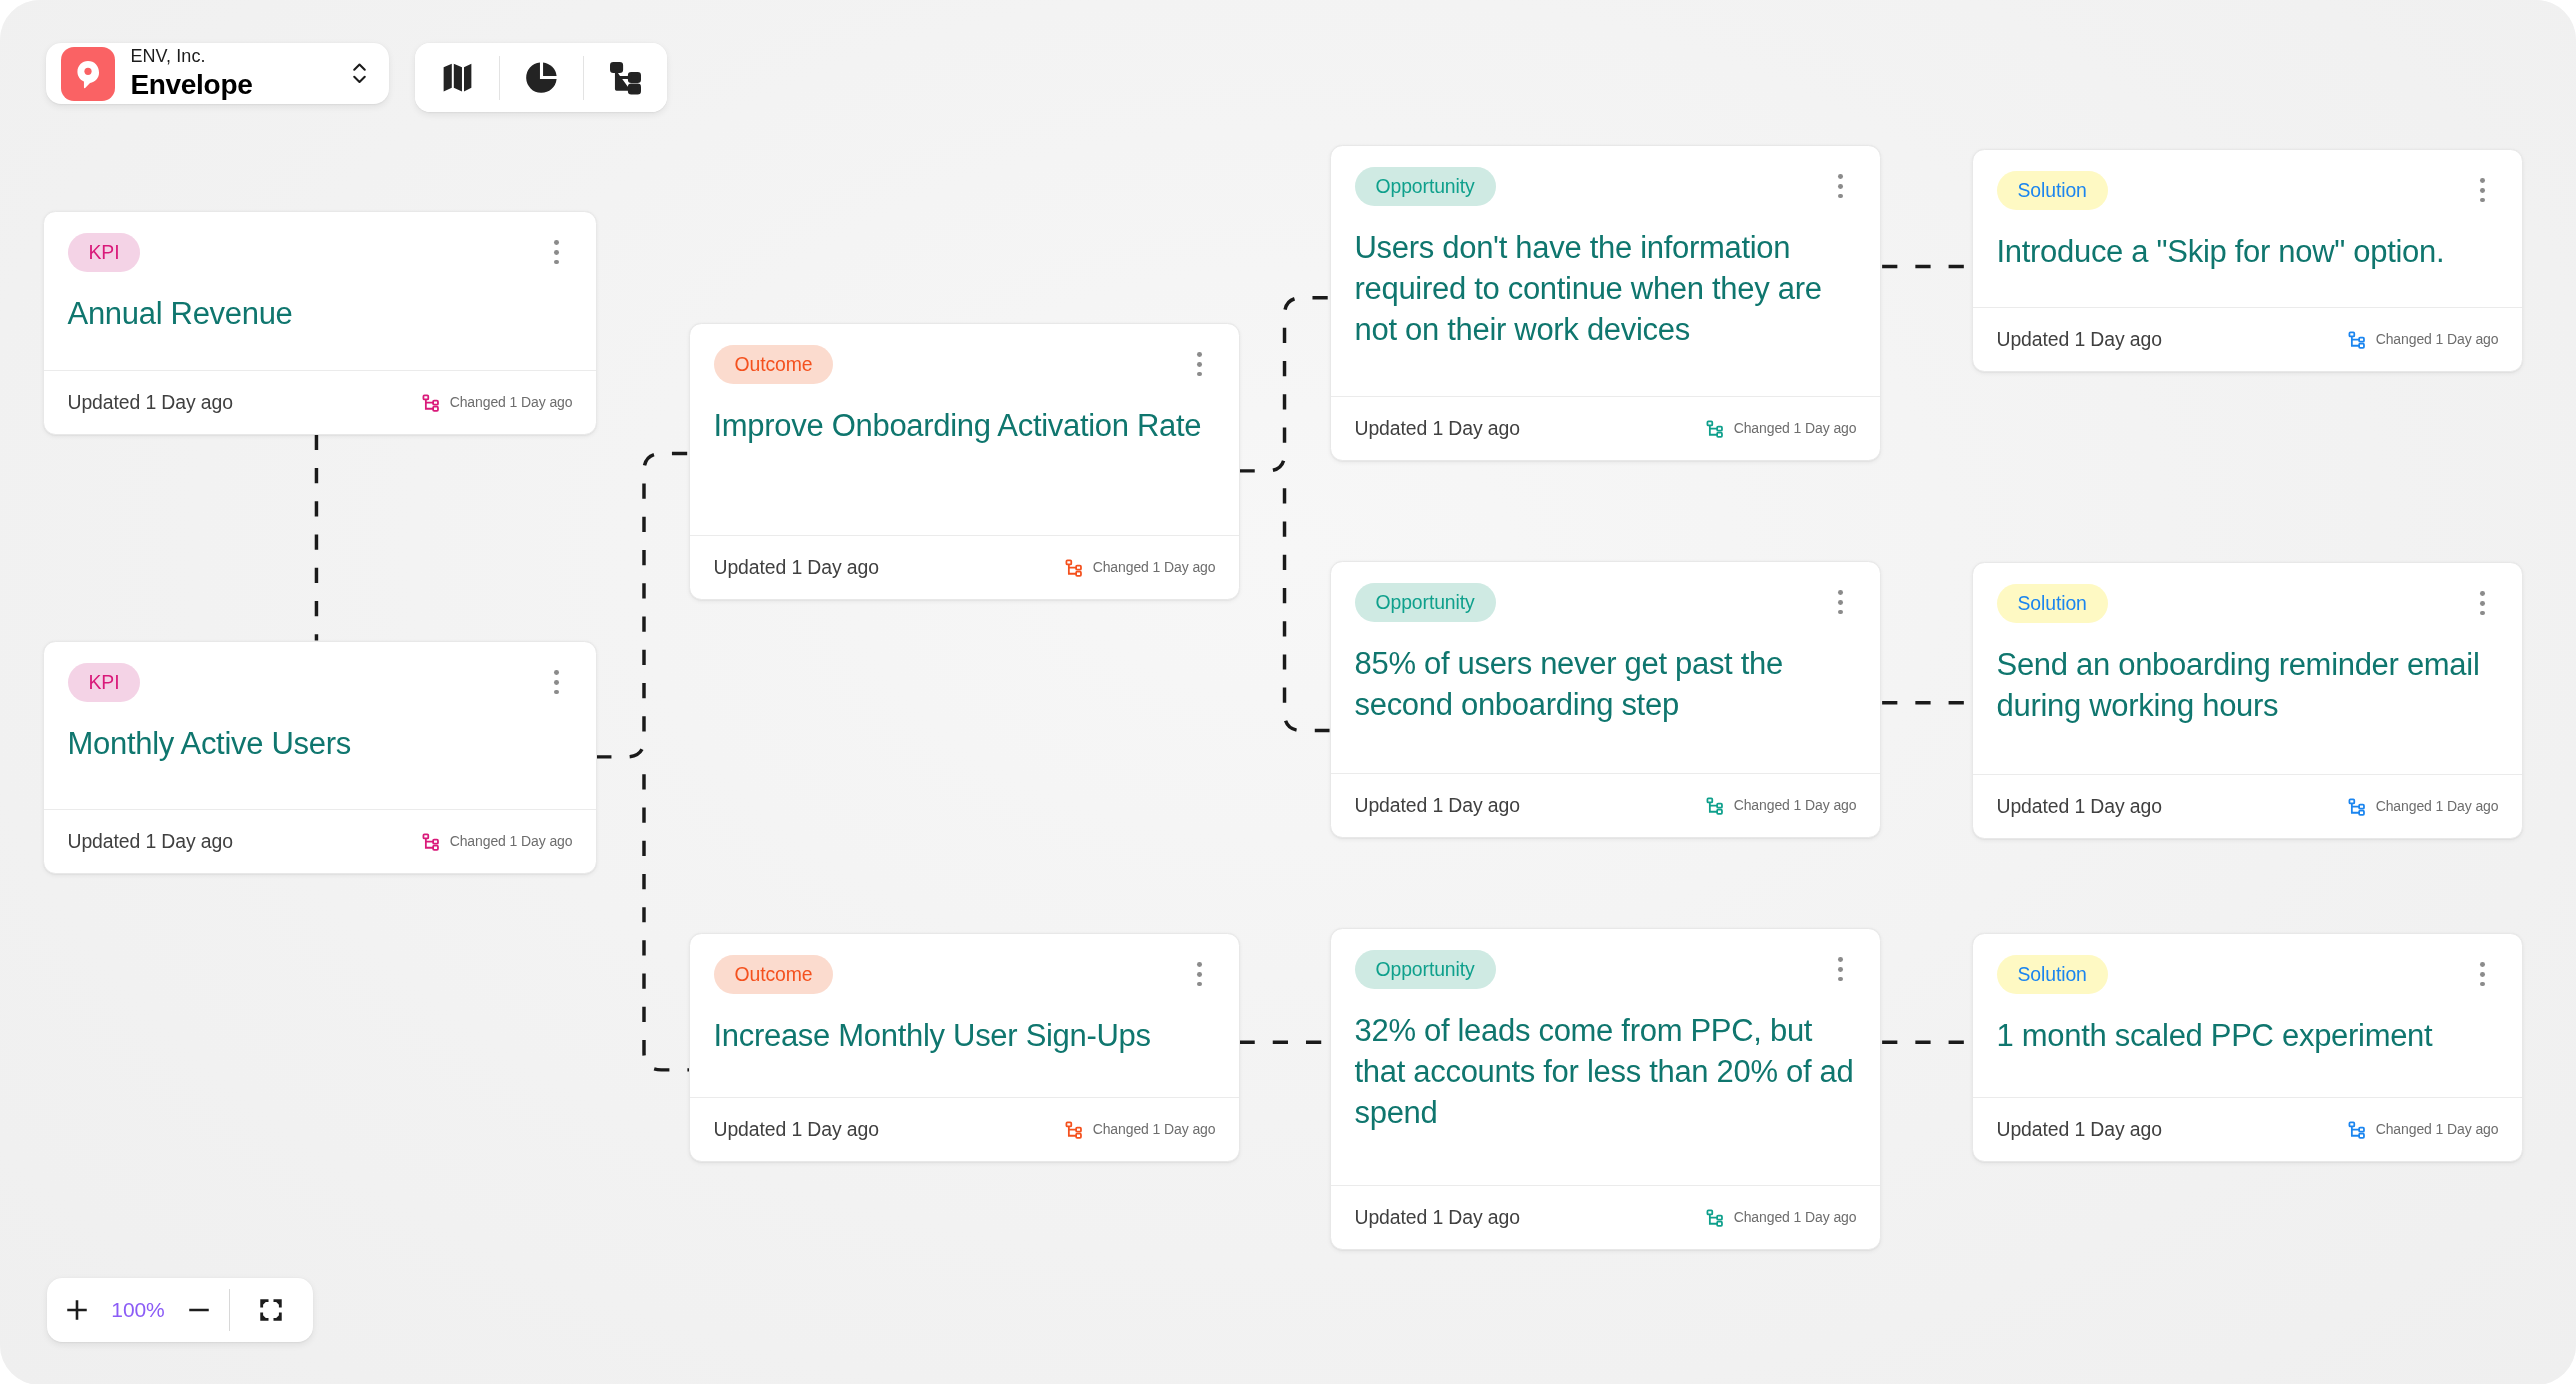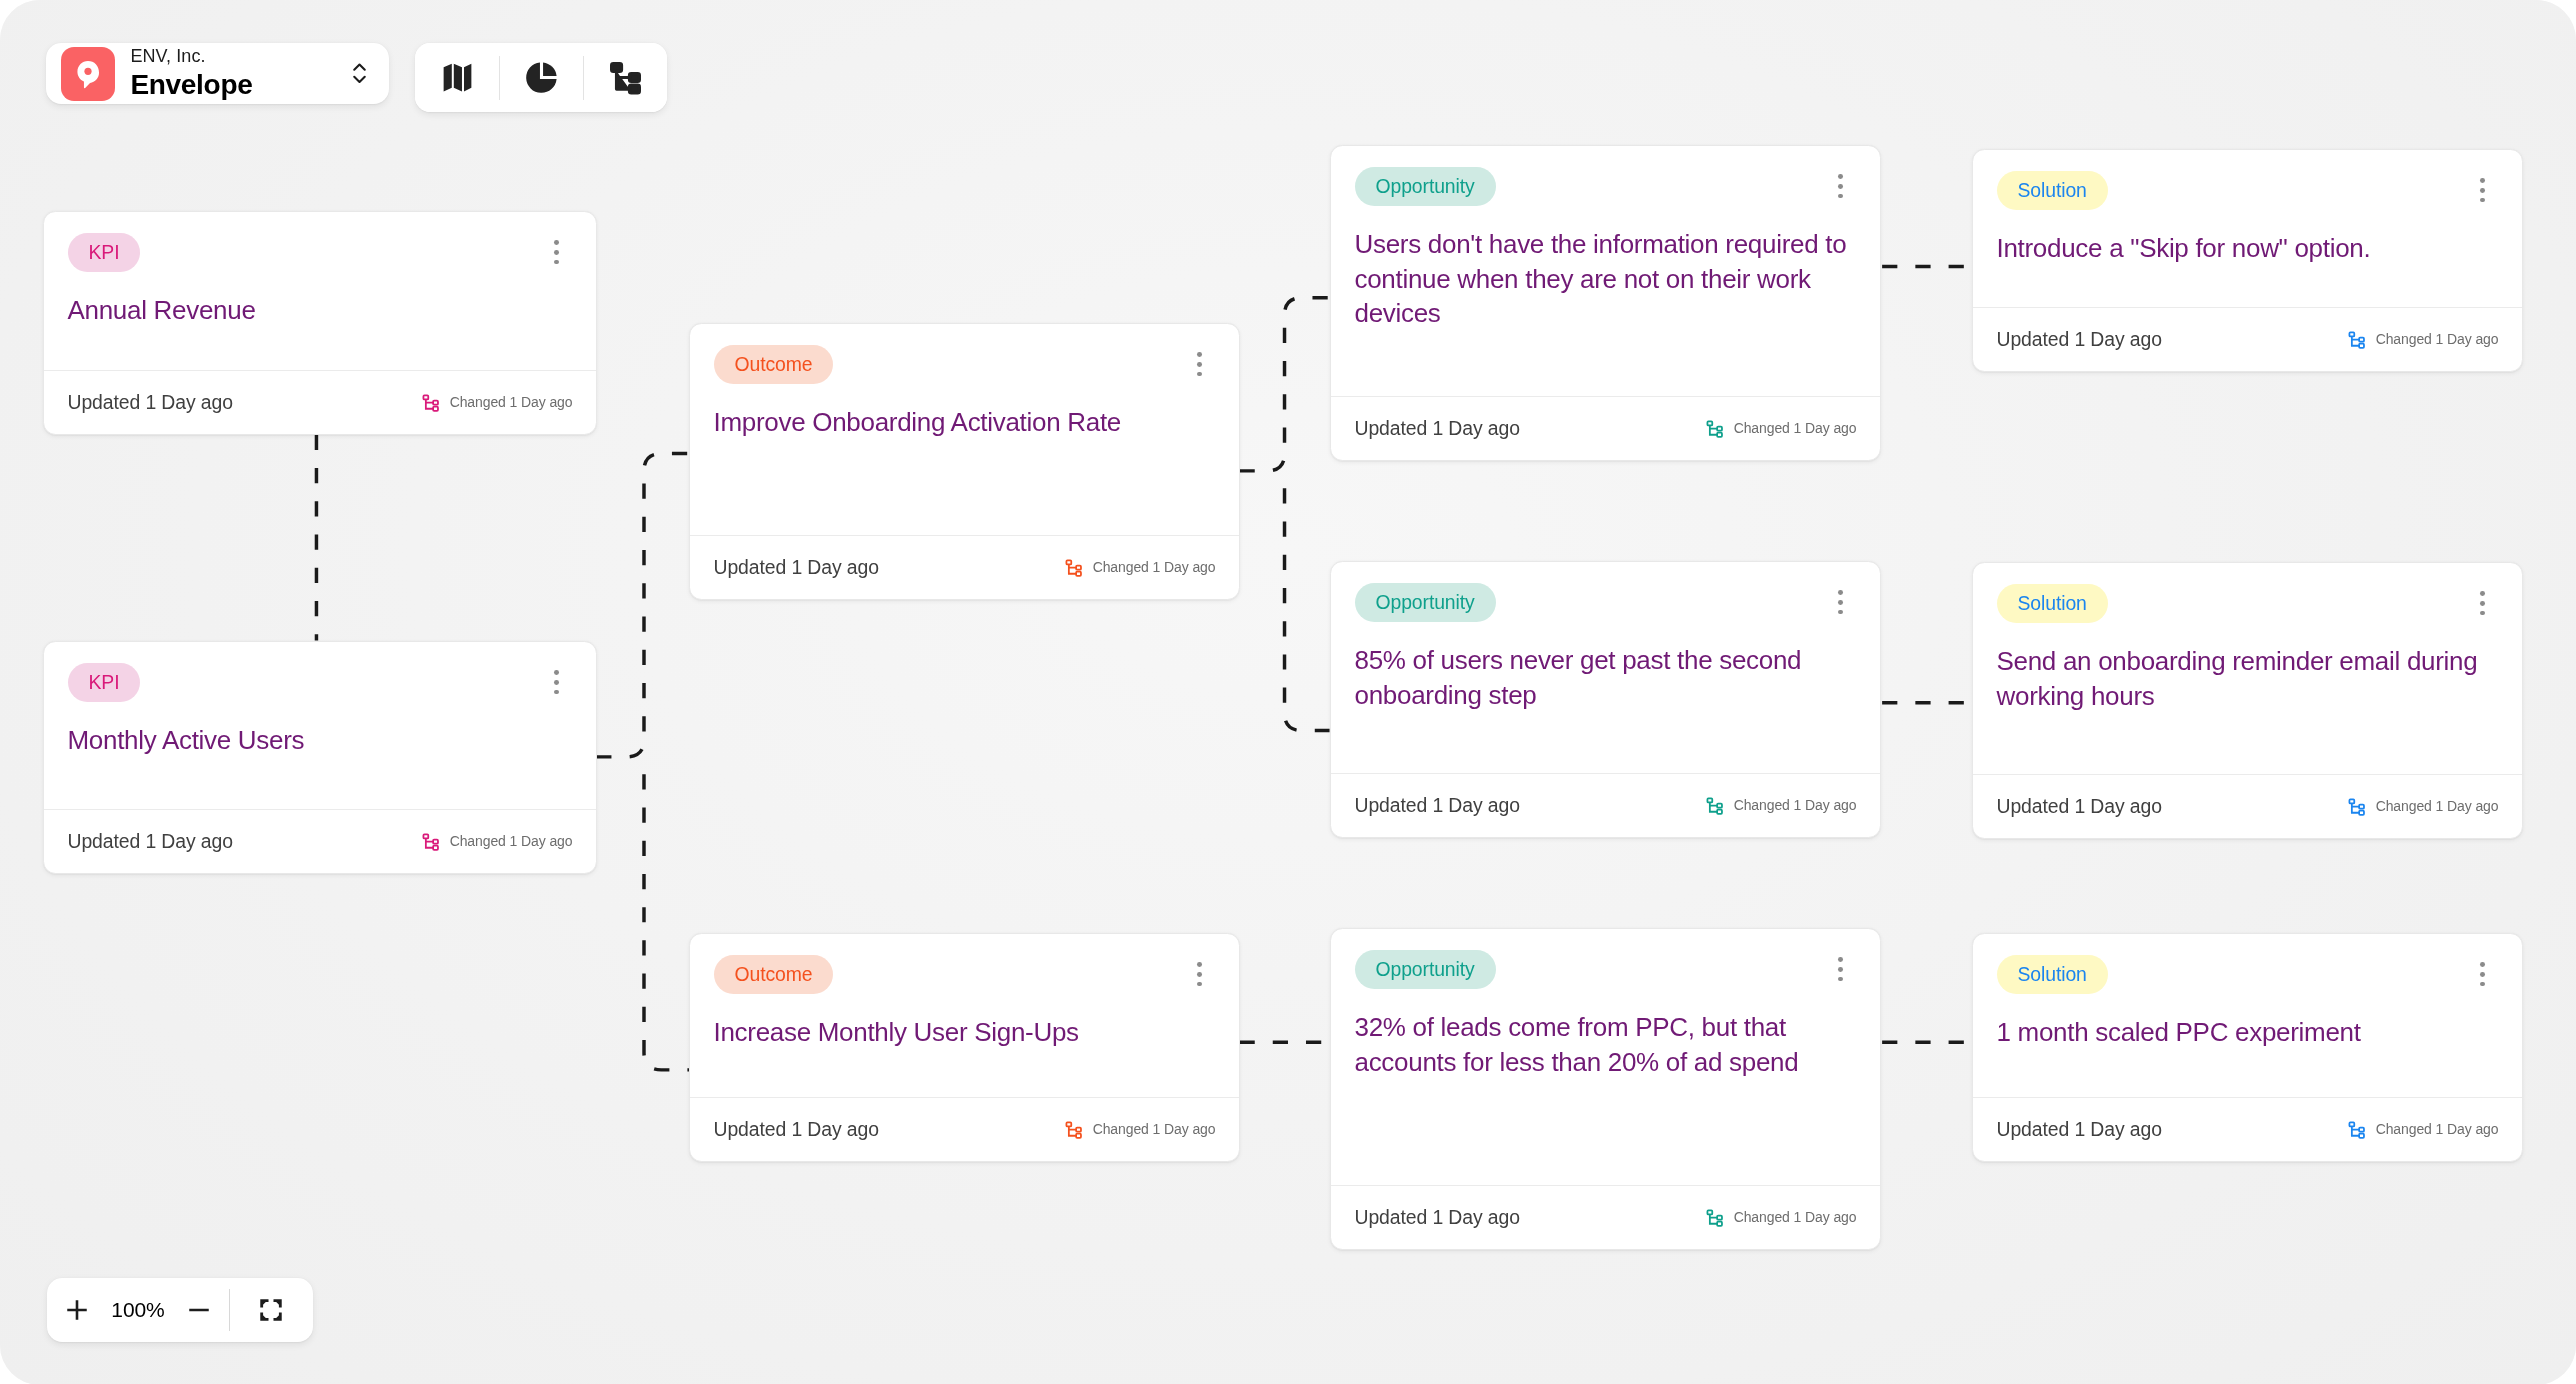--- a/index.html
+++ b/index.html
@@ -80,21 +80,21 @@
     box-shadow: 0 2.1px 7px rgba(0,0,0,.07), 0 0.7px 1.4px rgba(0,0,0,.05);
     height: 64px; z-index: 40;
   }
   .zoom-btn {
     width: 60px; height: 64px;
     display: flex; align-items: center; justify-content: center;
     cursor: pointer; position: relative;
   }
   .zoom-btn svg { width: 26px; height: 26px; fill: #1d1d1d; }
   #zoom-level {
-    font-size: 21px; color: #000000; letter-spacing: -0.1px;
+    font-size: 21px; color: #8b5cf6; letter-spacing: -0.1px;
     min-width: 62px; text-align: center; cursor: default;
   }
   #zoom-fit { width: 84px; }
   #zoom-fit::before {
     content: ""; position: absolute; left: 0; top: 11px; bottom: 11px;
     width: 1.4px; background: #d8d8d8;
   }
 
   
   .node {
@@ -131,23 +131,23 @@
 
   .kebab {
     width: 32px; height: 36px;
     display: flex; flex-direction: column; align-items: center; justify-content: center;
     gap: 4.8px; cursor: pointer; flex: 0 0 auto; margin-top: 1.4px;
   }
   .kebab i { width: 4.8px; height: 4.8px; border-radius: 50%; background: #8b8b8b; display: block; }
 
   .node-title {
     margin-top: 21px;
-    font-size: 26px;
+    font-size: 31px;
     line-height: 1.33;
-    color: #701a75;
+    color: #0f766e;
     letter-spacing: -0.3px;
     font-weight: 400;
   }
 
   .node-foot {
     border-top: 0.7px solid #ebebeb;
     height: 64px;
     display: flex; align-items: center;
     padding: 0 23.5px;
     gap: 0;

